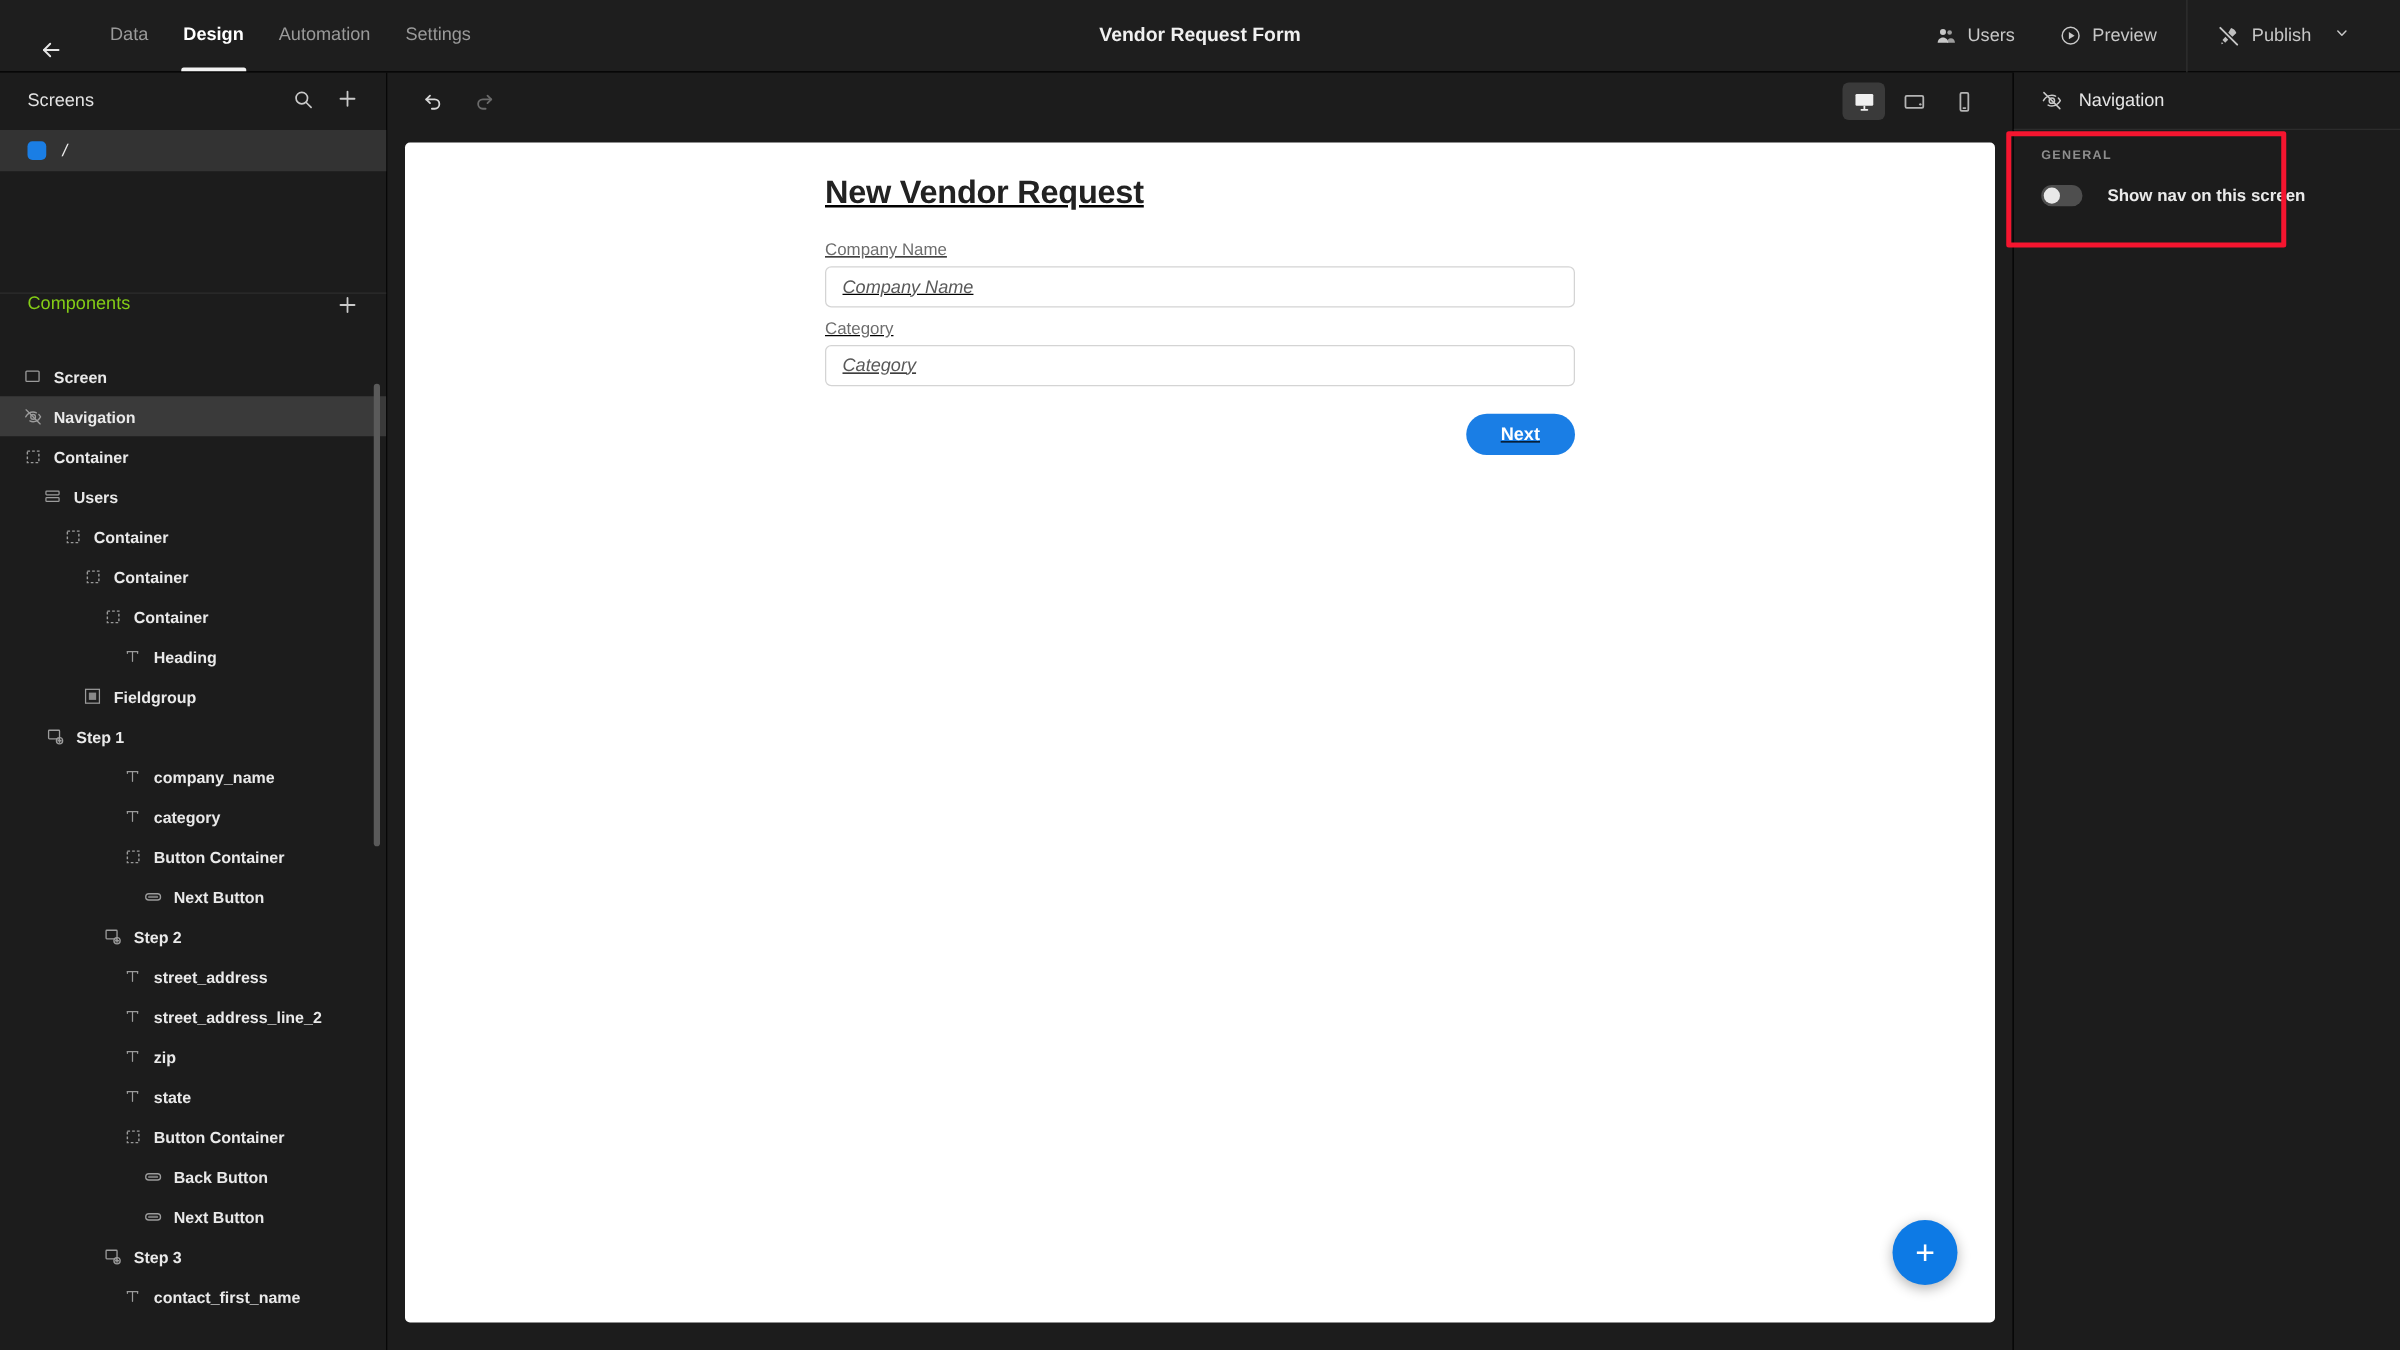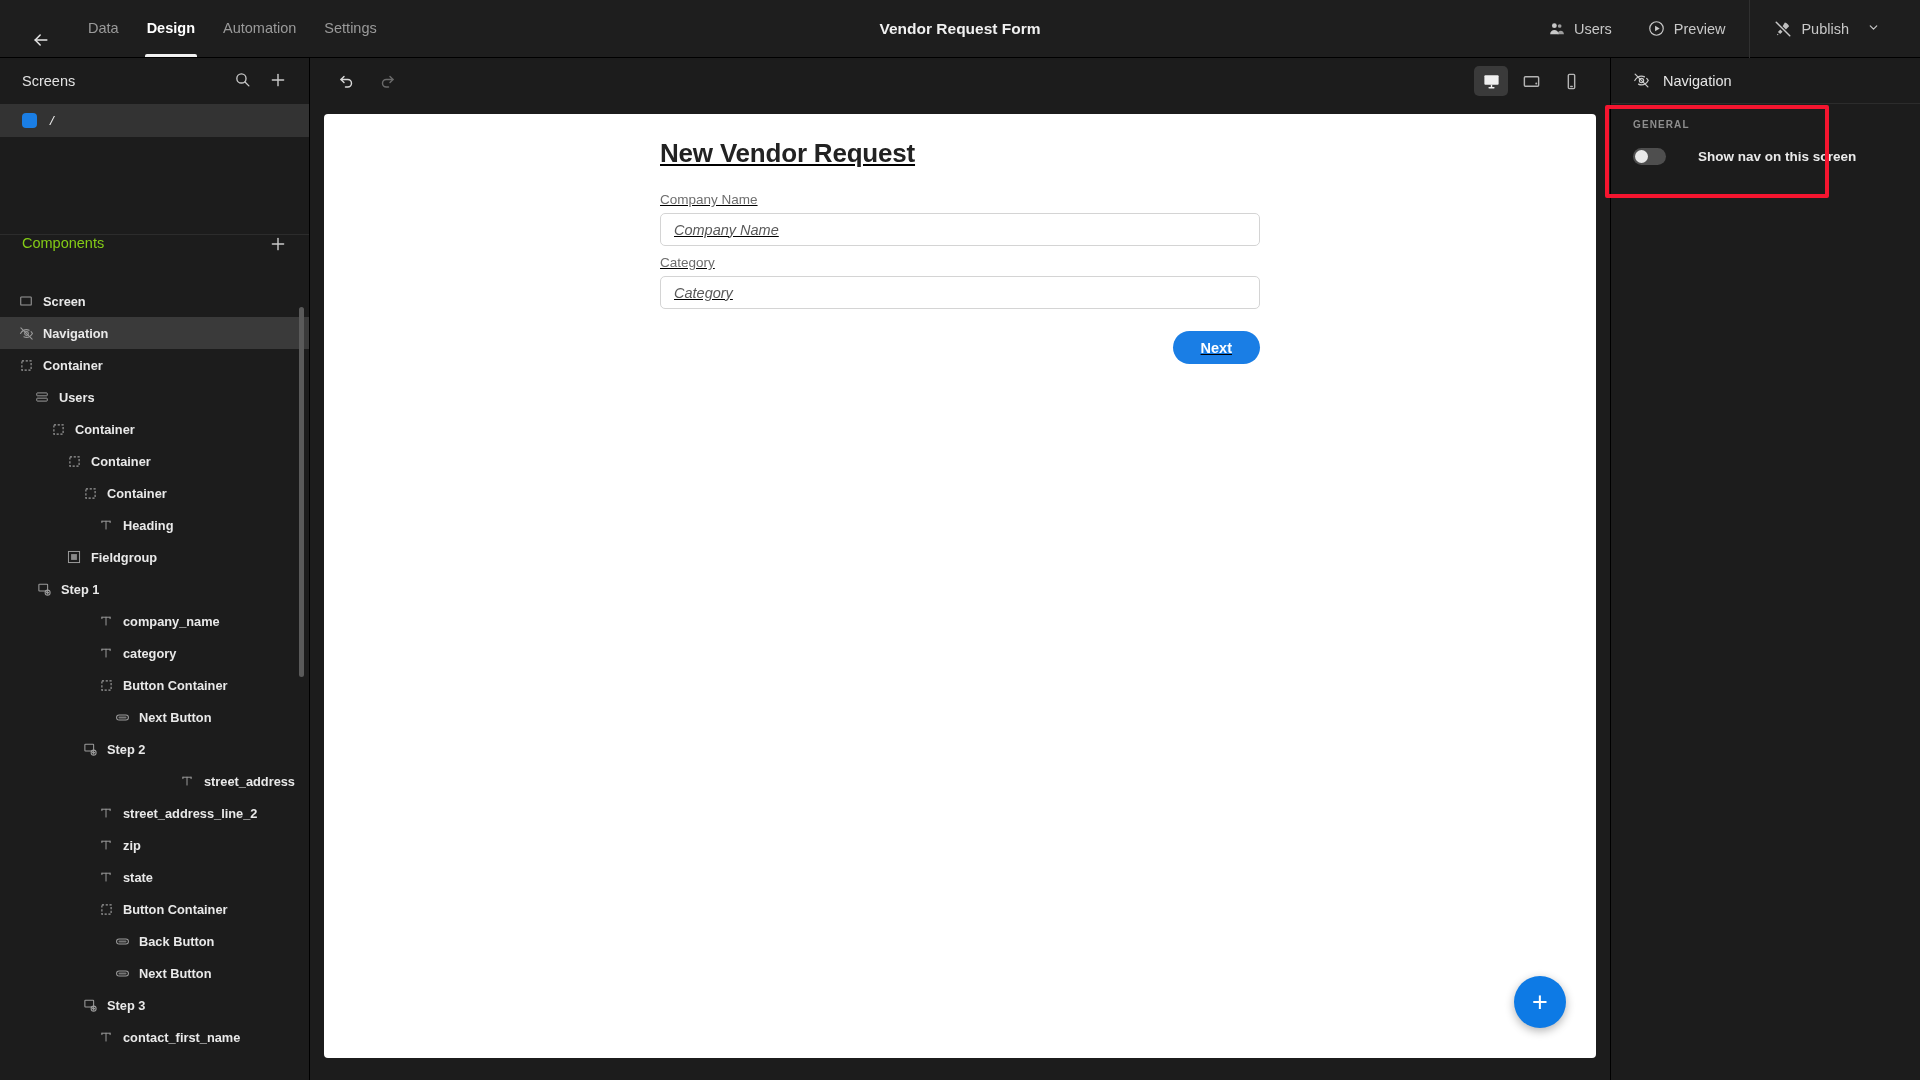--- a/index.html
+++ b/index.html
@@ -157,21 +157,21 @@
   .right-head {
     height: 46px; flex: 0 0 46px; display: flex; align-items: center; gap: 13px;
     padding: 0 22px; color: #e6e6e6; font-size: 14.5px;
     border-bottom: 1px solid #2c2c2c;
   }
   .general-sec { padding: 15px 22px 20px 22px; }
   .sec-title {
     font-size: 10px; color: #8e8e8e; letter-spacing: 1.1px; font-weight: bold;
     margin-bottom: 18px;
   }
-  .toggle-row { display: flex; align-items: center; gap: 32px; cursor: pointer; }
+  .toggle-row { display: flex; align-items: center; gap: 20px; cursor: pointer; }
   .toggle {
     width: 33px; height: 17px; border-radius: 9px; background: #4e4e4e;
     position: relative; flex: 0 0 33px;
   }
   .toggle .knob {
     position: absolute; left: 2px; top: 2px; width: 13px; height: 13px;
     border-radius: 50%; background: #e8e8e8;
   }
   .toggle-label { color: #eaeaea; font-size: 13.5px; font-weight: bold; }
   .highlight-box {
@@ -407,21 +407,21 @@
               <span class="tree-ico">
                 <svg width="15" height="15" viewBox="0 0 24 24" fill="none" stroke="currentColor" stroke-width="1.7">
                   <rect x="3" y="3.5" width="14" height="11" rx="1"></rect>
                   <circle cx="17" cy="17" r="4"></circle>
                   <line x1="17" y1="15" x2="17" y2="19" stroke-linecap="round"></line>
                   <line x1="15" y1="17" x2="19" y2="17" stroke-linecap="round"></line>
                 </svg>
               </span>
               <span>Step 2</span>
             </div>
-            <div class="tree-row" style="padding-left: 98px; justify-content: flex-end;">
+            <div class="tree-row" style="padding-left: 98px;">
               <span class="tree-ico">
                 <svg width="14" height="14" viewBox="0 0 24 24" fill="none" stroke="currentColor" stroke-width="1.7" stroke-linecap="round">
                   <line x1="5" y1="5.5" x2="19" y2="5.5"></line>
                   <line x1="12" y1="5.5" x2="12" y2="19"></line>
                   <line x1="5" y1="5.5" x2="5" y2="8"></line>
                   <line x1="19" y1="5.5" x2="19" y2="8"></line>
                 </svg>
               </span>
               <span>street_address</span>
             </div>

